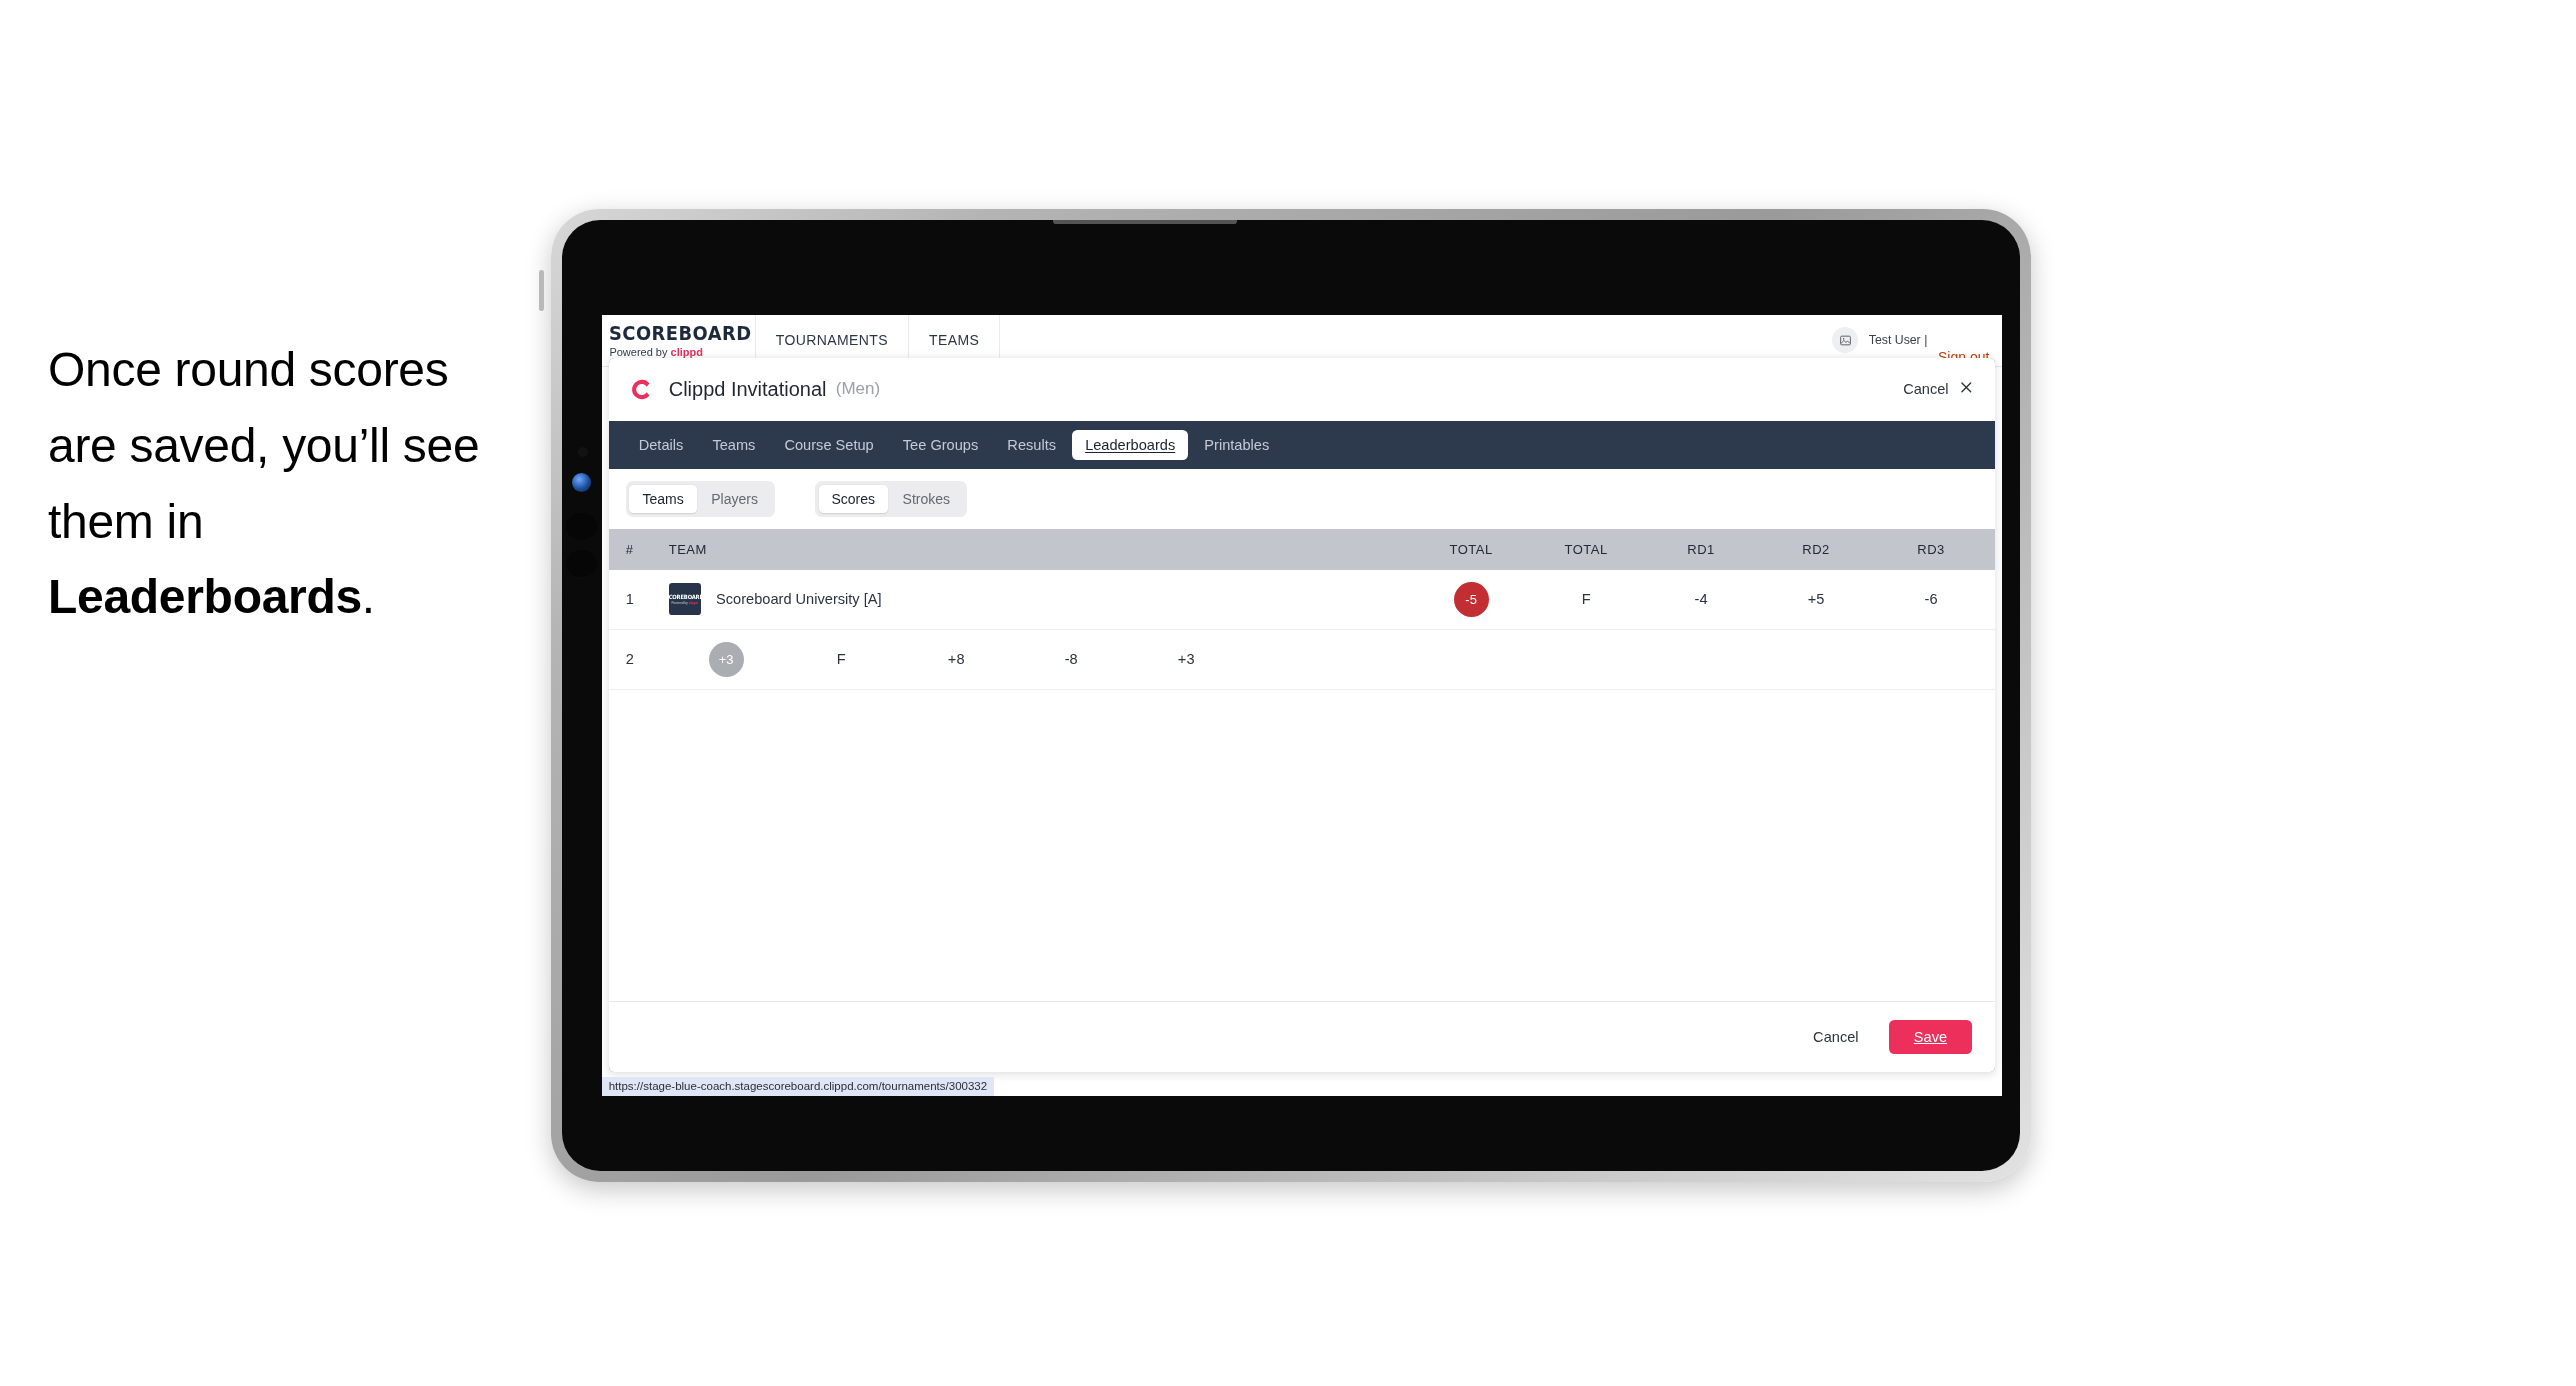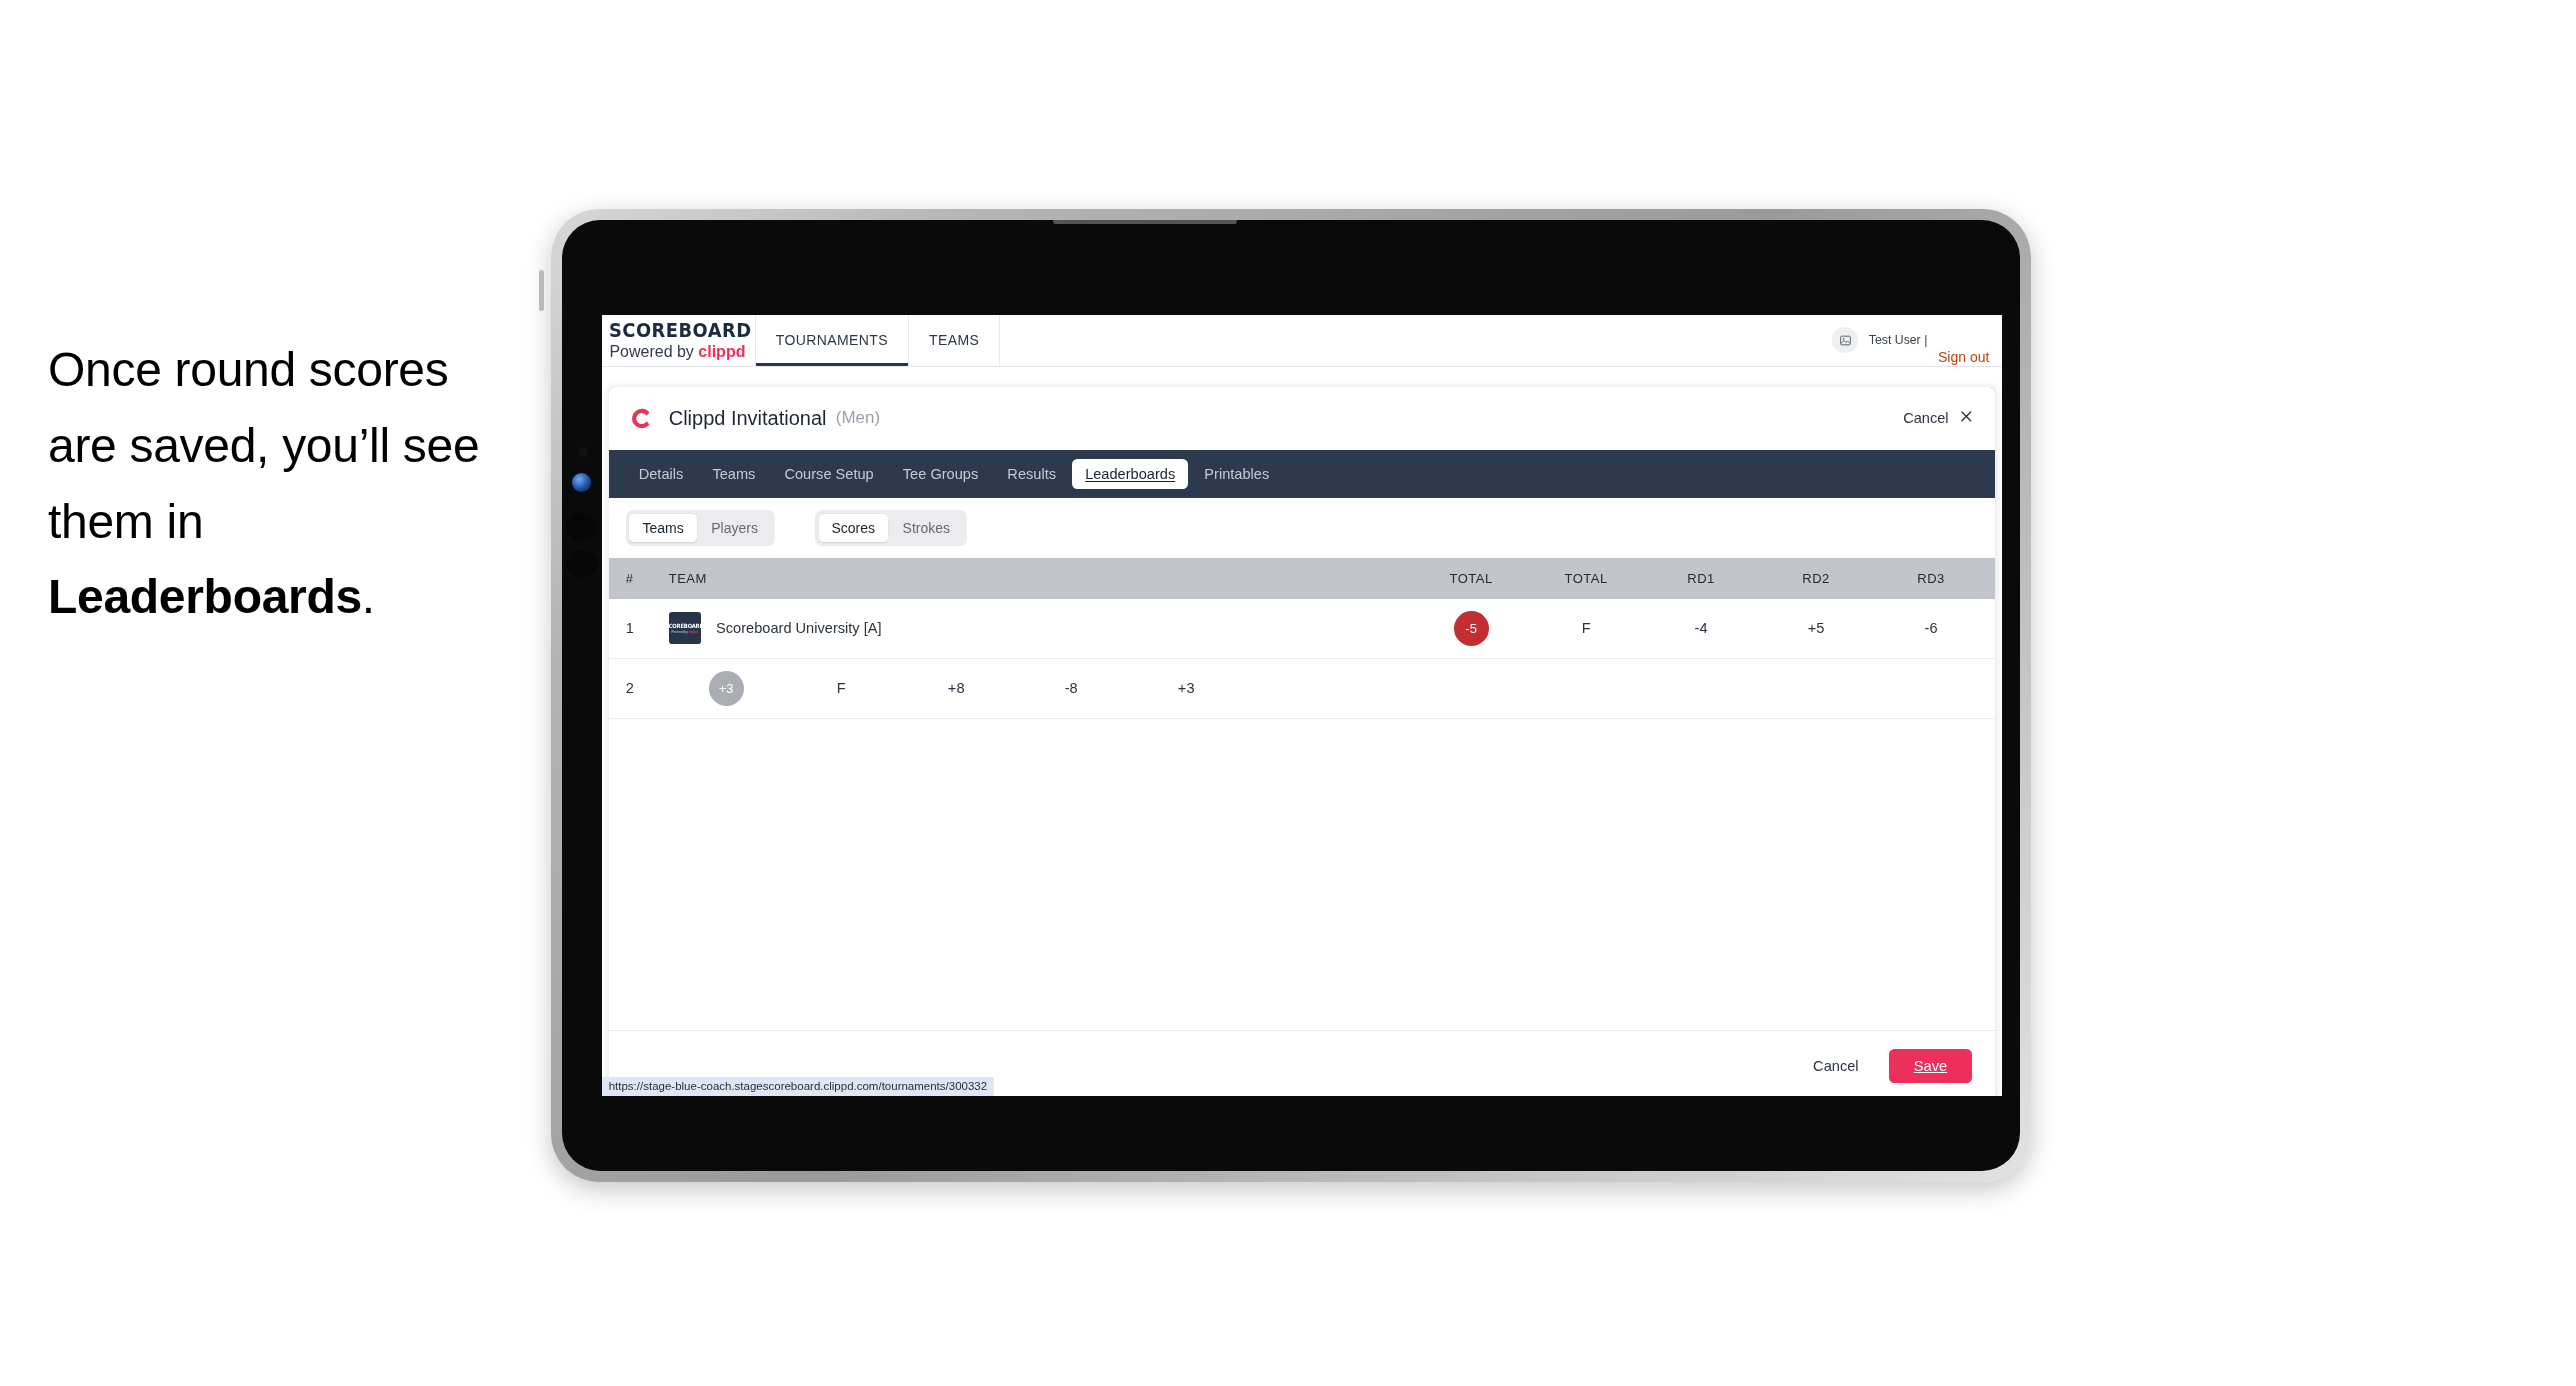--- a/index.html
+++ b/index.html
@@ -81,21 +81,21 @@
     border-right: 0.8px solid #e9ebee;
   }
   #brand-title {
     font-size: 19px; font-weight: 700;
     color: #1d2a3d; letter-spacing: 0.5px;
     font-family: "DejaVu Sans", sans-serif;
     transform: scaleX(.94);
     transform-origin: left center;
   }
   #brand-sub {
-    font-size: 16px; color: #333b48; margin-top: 2px;
+    font-size: 11px; color: #333b48; margin-top: 2px;
   }
   #brand-sub .clippd { color: #ec2f5b; font-weight: 700; }
 
   .navtab {
     display: flex; align-items: center;
     padding: 0 20px;
     font-size: 14px; color: #2c3646;
     letter-spacing: 0.4px;
     border-right: 0.8px solid #e9ebee;
     position: relative;
@@ -116,21 +116,21 @@
     background: #eeeff1;
     display:flex; align-items:center; justify-content:center;
     color:#59606b;
   }
   #user-name { font-size: 12.3px; color: #3a424e; }
   #signout  { font-size: 14px; color: #c2410c; cursor: pointer; margin-top: 33px; }
 
   
   #modal {
     position: absolute;
-    left: 7px; top: 72px;
+    left: 7px; top: 43px;
     width: 1386px; height: 714px;
     background: #737373;
     border-radius: 5.4px;
     box-shadow: 0 1.5px 9.2px rgba(0,0,0,.14);
     display: flex; flex-direction: column;
     overflow: hidden;
   }
   #modal-head {
     height: 63px;
     display: flex; align-items: center;

